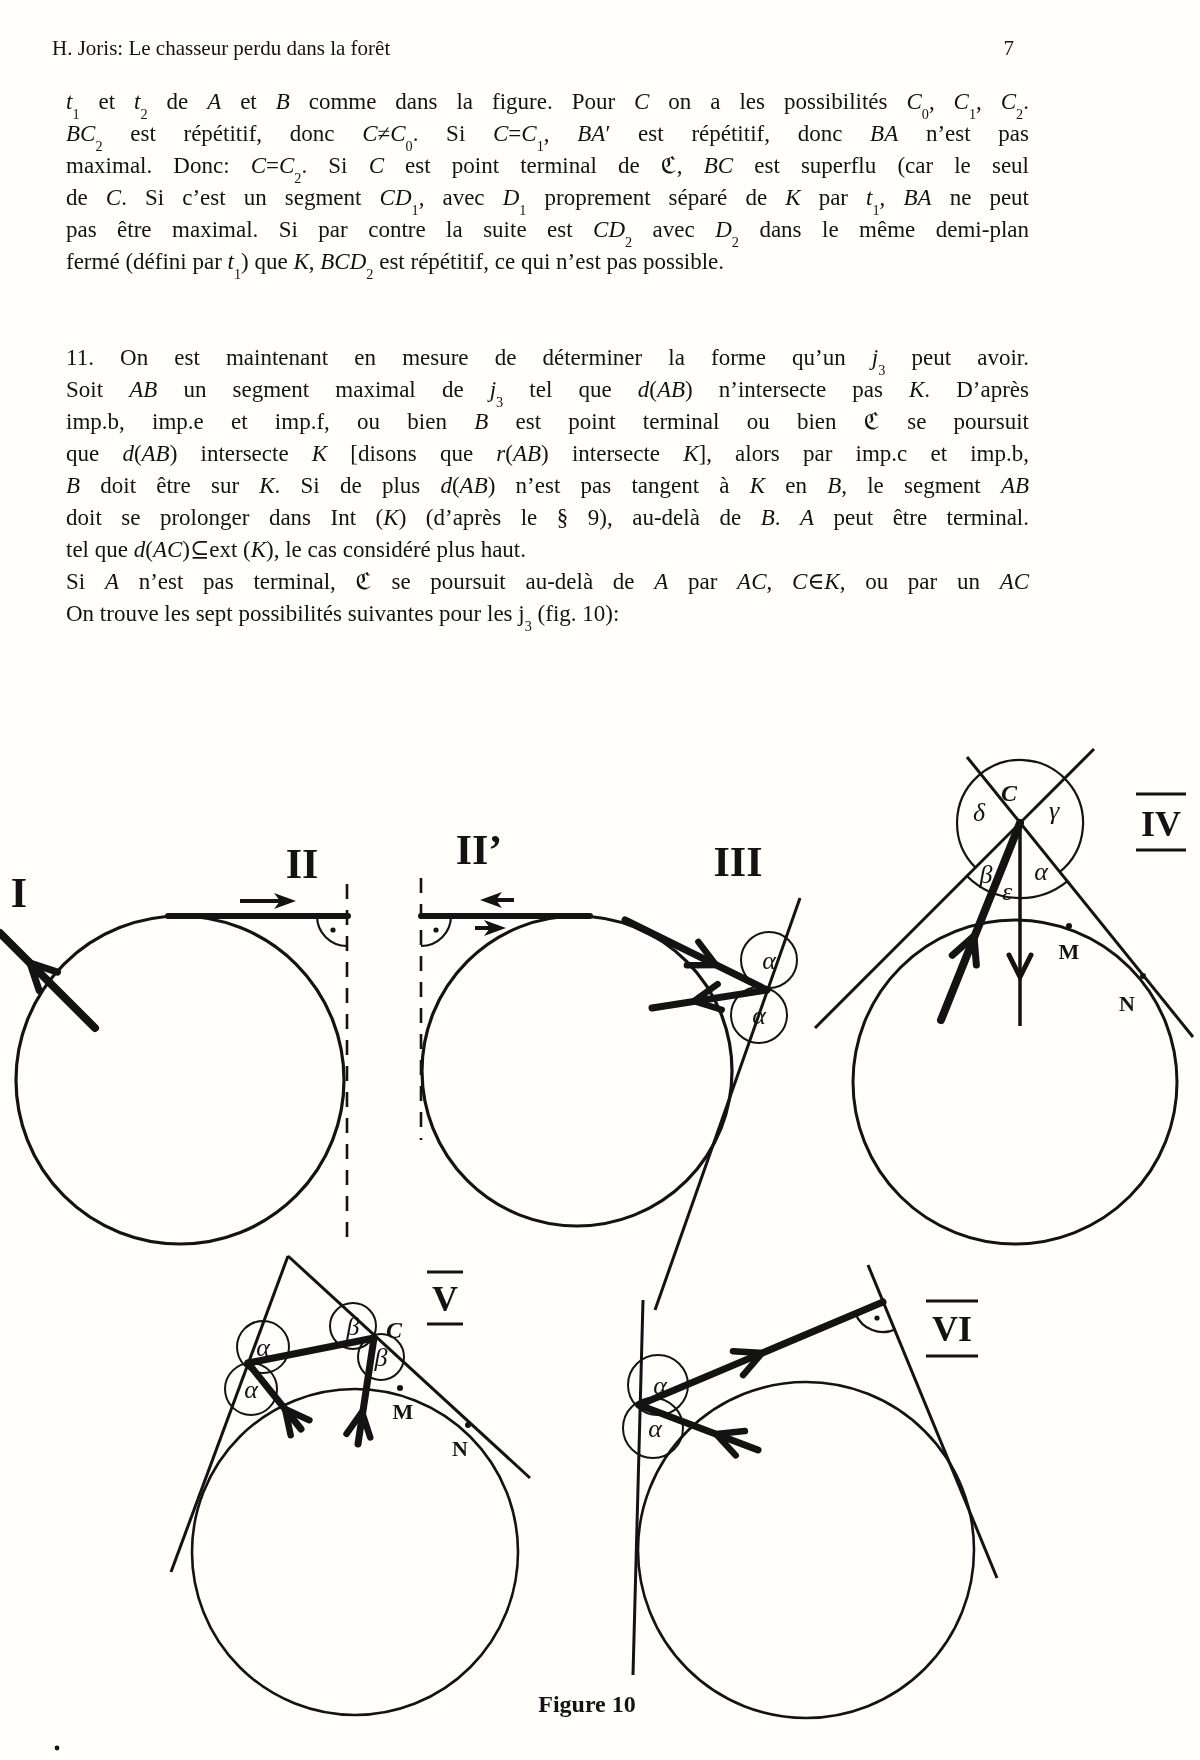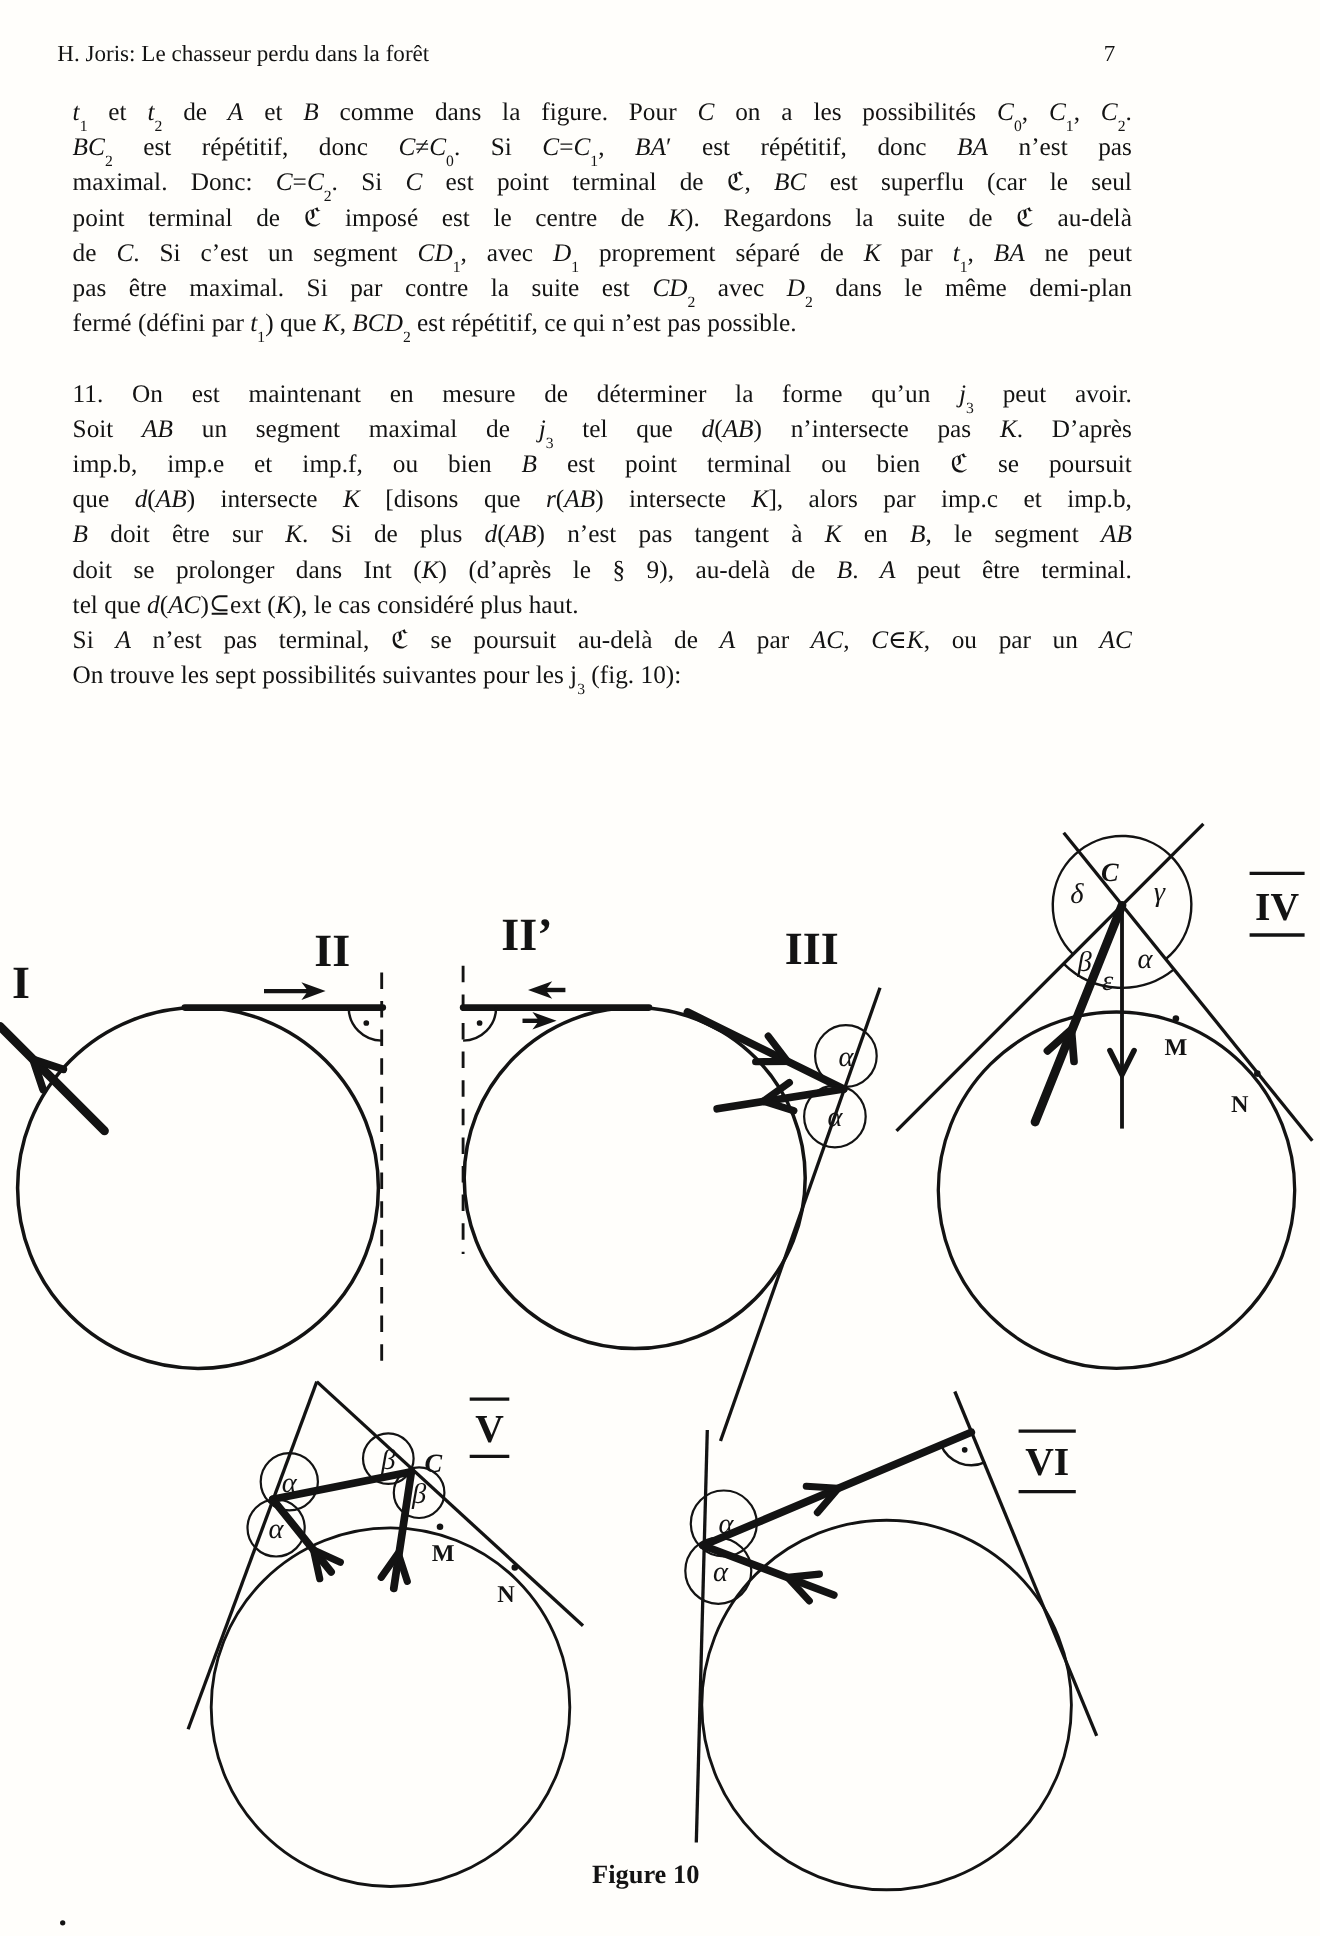--- a/index.html
+++ b/index.html
@@ -46,21 +46,20 @@
 
   <div class="header">
     <span>H. Joris: Le chasseur perdu dans la forêt</span>
     <span>7</span>
   </div>
 
   <div class="textblock para1">
     <div class="line"><i>t</i><sub>1</sub> et <i>t</i><sub>2</sub> de <i>A</i> et <i>B</i> comme dans la figure. Pour <i>C</i> on a les possibilités <i>C</i><sub>0</sub>, <i>C</i><sub>1</sub>, <i>C</i><sub>2</sub>.</div>
     <div class="line"><i>BC</i><sub>2</sub> est répétitif, donc <i>C</i>≠<i>C</i><sub>0</sub>. Si <i>C</i>=<i>C</i><sub>1</sub>, <i>BA</i>′ est répétitif, donc <i>BA</i> n’est pas</div>
     <div class="line">maximal. Donc: <i>C</i>=<i>C</i><sub>2</sub>. Si <i>C</i> est point terminal de ℭ, <i>BC</i> est superflu (car le seul</div>
-    <div class="line">point terminal de ℭ imposé est le centre de <i>K</i>). Regardons la suite de ℭ au-delà</div>
     <div class="line">de <i>C</i>. Si c’est un segment <i>CD</i><sub>1</sub>, avec <i>D</i><sub>1</sub> proprement séparé de <i>K</i> par <i>t</i><sub>1</sub>, <i>BA</i> ne peut</div>
     <div class="line">pas être maximal. Si par contre la suite est <i>CD</i><sub>2</sub> avec <i>D</i><sub>2</sub> dans le même demi-plan</div>
     <div class="line endpara">fermé (défini par <i>t</i><sub>1</sub>) que <i>K</i>, <i>BCD</i><sub>2</sub> est répétitif, ce qui n’est pas possible.</div>
   </div>
 
   <div class="textblock para2">
     <div class="line">11. On est maintenant en mesure de déterminer la forme qu’un <i>j</i><sub>3</sub> peut avoir.</div>
     <div class="line">Soit <i>AB</i> un segment maximal de <i>j</i><sub>3</sub> tel que <i>d</i>(<i>AB</i>) n’intersecte pas <i>K</i>. D’après</div>
     <div class="line">imp.b, imp.e et imp.f, ou bien <i>B</i> est point terminal ou bien ℭ se poursuit</div>
     <div class="line">que <i>d</i>(<i>AB</i>) intersecte <i>K</i> [disons que <i>r</i>(<i>AB</i>) intersecte <i>K</i>], alors par imp.c et imp.b,</div>

